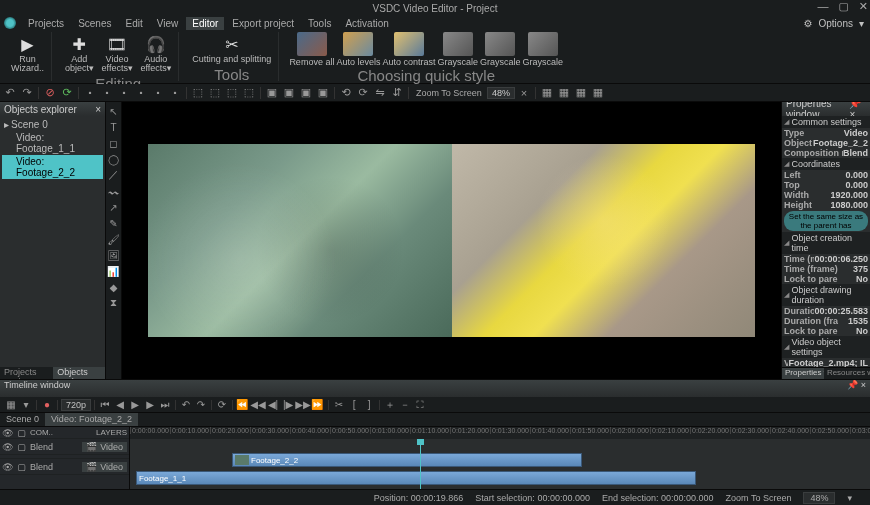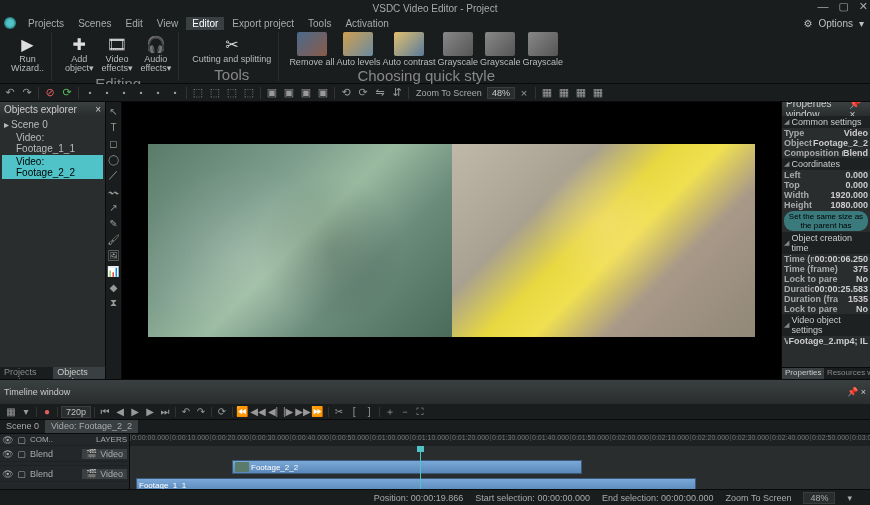--- a/index.html
+++ b/index.html
@@ -77,21 +77,21 @@
 .prop-row .pk { flex: 1; white-space: nowrap; overflow: hidden; }
 .prop-row .pv { color: #ccc; white-space: nowrap; overflow: hidden; text-align: right; }
 .prop-btn { background: #4fc3c7; color: #000; text-align: center; padding: 1px 0; margin: 1px 2px; font-size: 8px; cursor: pointer; }
 .prop-btn.dim { background: #3a7a7d; border-radius: 9px; }
 .prop-tabs { height: 12px; display: flex; font-size: 8px; background: #1a1d1e; border-top: 1px solid #0a0a0a; }
 .prop-tabs span { padding: 0 3px; color: #888; cursor: pointer; white-space: nowrap; overflow: hidden; }
 .prop-tabs span.active { background: #3a4041; color: #ccc; }
 
 
 .timeline { height: 110px; background: #2a2d2e; border-top: 1px solid #0a0a0a; display: flex; flex-direction: column; font-size: 9px; }
-.tl-header { height: 24px; background: linear-gradient(#3a4041, #2a2d2e); display: flex; align-items: center; justify-content: space-between; padding: 0 4px; color: #ccc; }
+.tl-header { height: 17px; background: linear-gradient(#3a4041, #2a2d2e); display: flex; align-items: flex-start; justify-content: space-between; padding: 0 4px; color: #ccc; }
 .tl-toolbar { height: 16px; background: #1a1d1e; display: flex; align-items: center; padding: 0 4px; gap: 1px; border-bottom: 1px solid #0a0a0a; }
 .tl-toolbar .tb { width: 14px; height: 12px; display: flex; align-items: center; justify-content: center; color: #999; cursor: pointer; font-size: 10px; }
 .tl-toolbar .sep { width: 1px; height: 10px; background: #333; margin: 0 2px; }
 .tl-tabs { display: flex; height: 14px; background: #1a1d1e; border-bottom: 1px solid #0a0a0a; }
 .tl-tabs span { padding: 1px 6px; color: #aaa; cursor: pointer; font-size: 9px; }
 .tl-tabs span.active { background: #3a4041; }
 .tl-body { flex: 1; display: flex; overflow: hidden; }
 .tl-left { width: 130px; background: #24272a; border-right: 1px solid #0a0a0a; }
 .tl-right { flex: 1; background: #2a2d2e; position: relative; overflow: hidden; }
 .tl-ruler { height: 12px; background: #1e2122; font-size: 7px; color: #777; position: relative; white-space: nowrap; overflow: hidden; }
@@ -343,20 +343,21 @@
         </div>
       <div class="prop-row">
           <span class="pk">Time (frame)</span>
           <span class="pv">375</span>
         </div>
       <div class="prop-row">
           <span class="pk">Lock to pare</span>
           <span class="pv">No</span>
         </div>
 
+      <div class="prop-section">Object drawing duration</div>
       <div class="prop-row">
           <span class="pk">Duration (ms)</span>
           <span class="pv">00:00:25.583</span>
         </div>
       <div class="prop-row">
           <span class="pk">Duration (fra</span>
           <span class="pv">1535</span>
         </div>
       <div class="prop-row">
           <span class="pk">Lock to pare</span>

